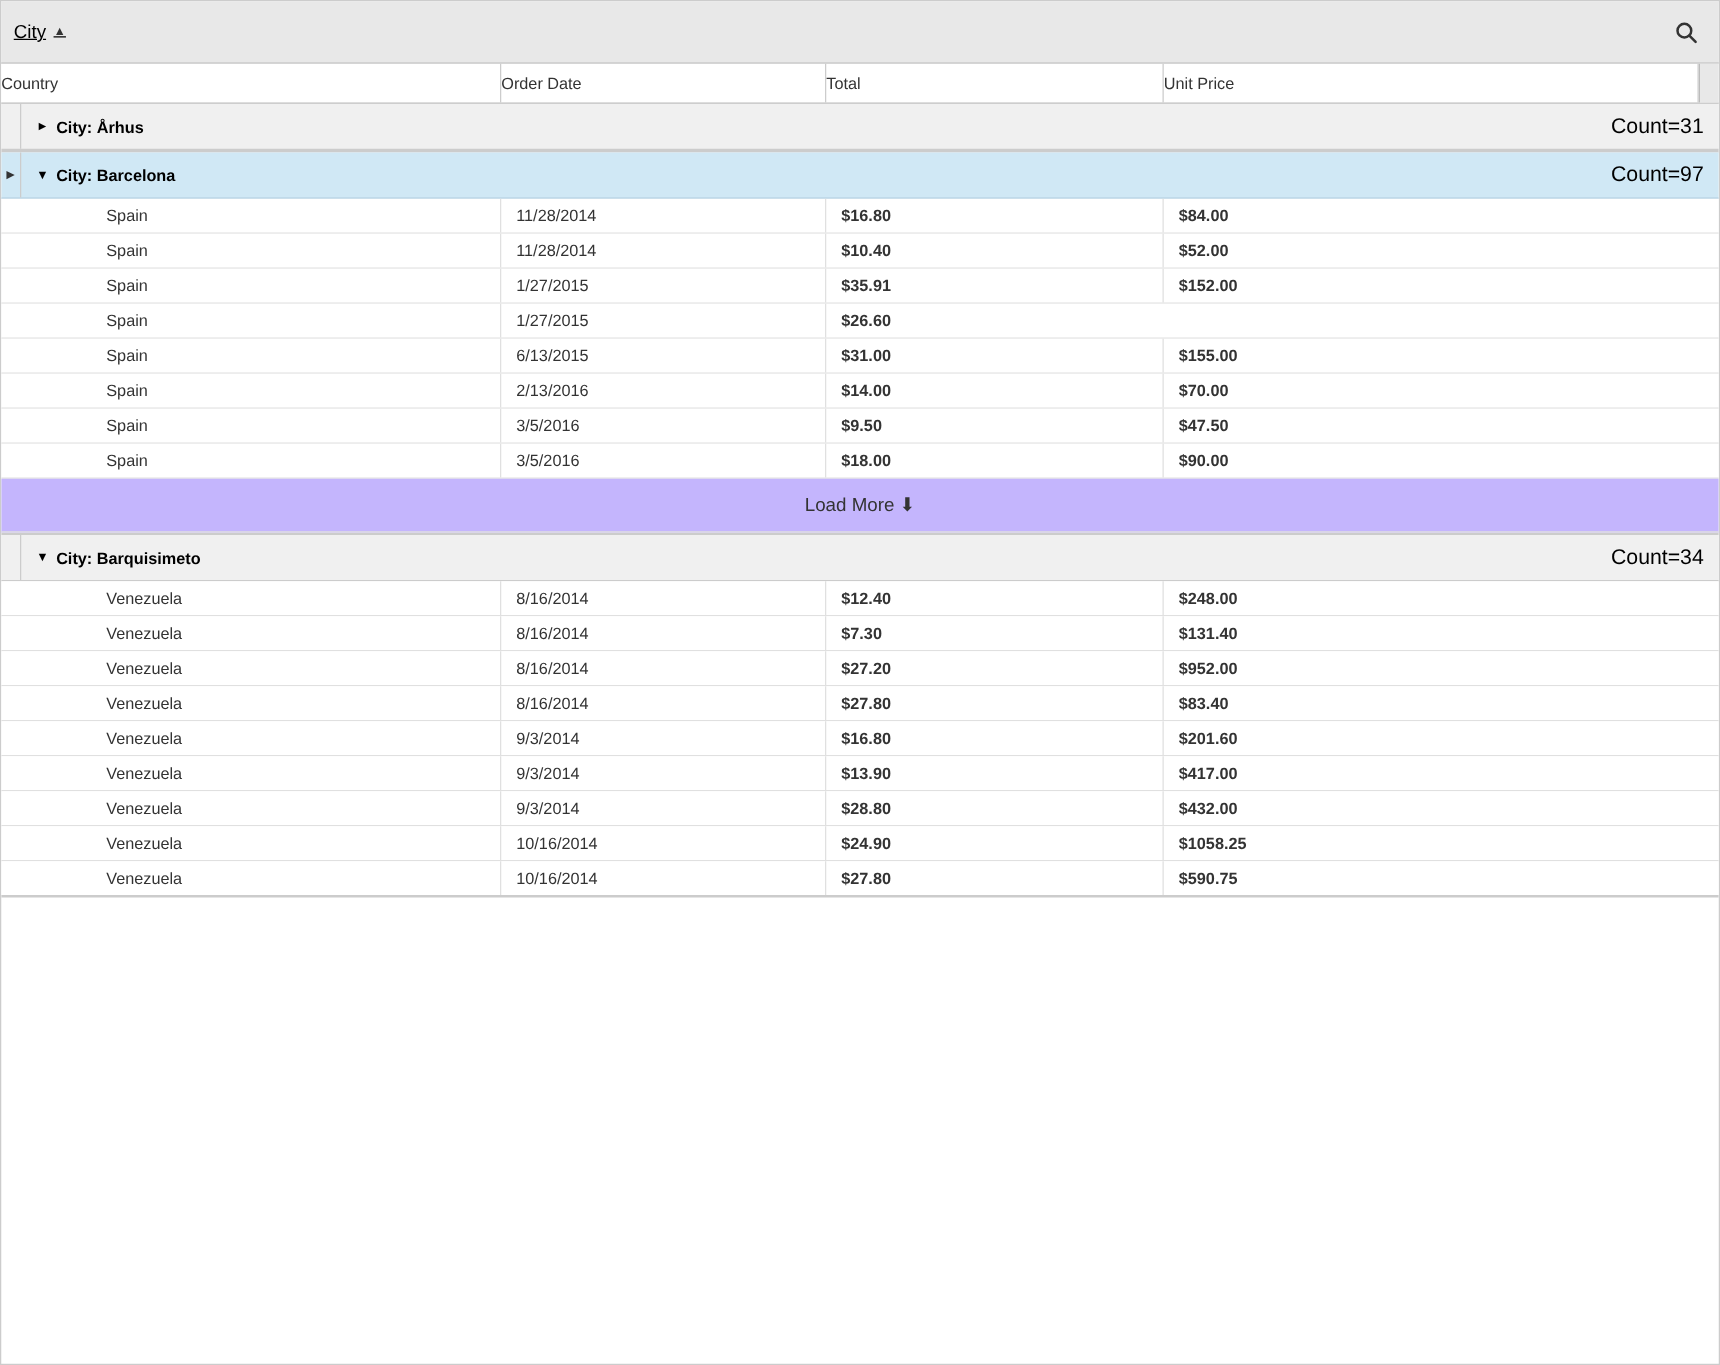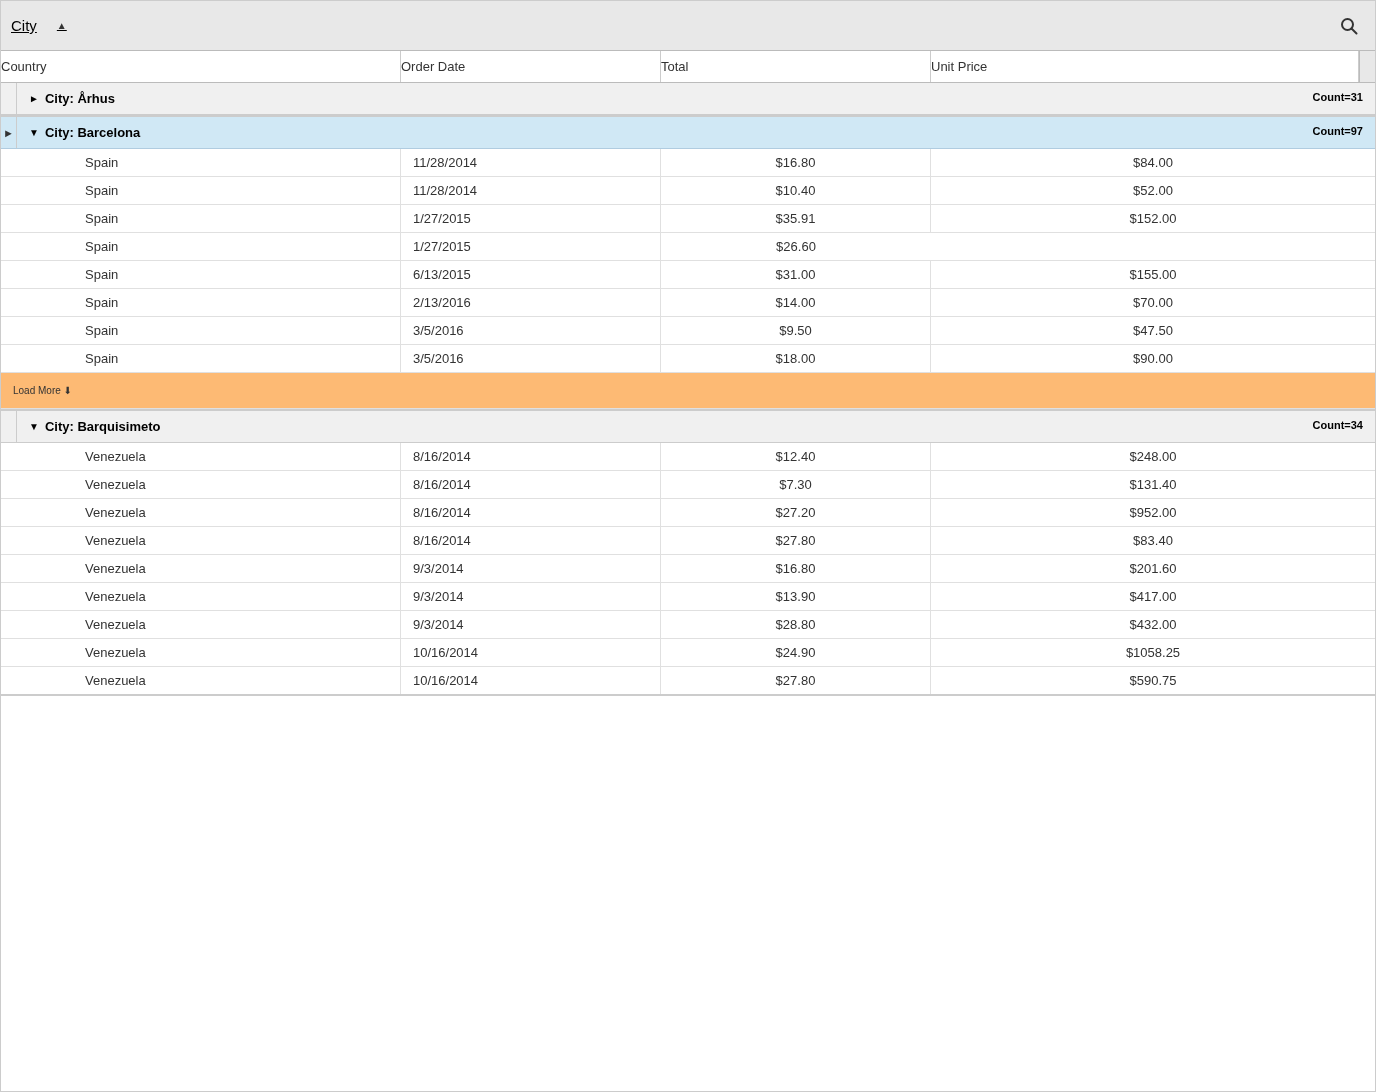--- a/index.html
+++ b/index.html
@@ -32,21 +32,21 @@
       height: 50px;
       display: flex;
       align-items: center;
       justify-content: space-between;
       flex-shrink: 0;
     }
 
     .toolbar-title {
       display: flex;
       align-items: center;
-      gap: 20px;
+      gap: 6px;
       font-size: 15px;
       font-weight: normal;
       text-decoration: underline;
     }
 
     .sort-indicator {
       font-size: 10px;
       color: #333;
     }
 
@@ -93,22 +93,22 @@
 
     .group-header-label {
       font-weight: bold;
       font-size: 13px;
       display: flex;
       align-items: center;
       gap: 6px;
     }
 
     .group-count {
-      font-weight: bold;
-      font-size: 11px;
+      font-weight: normal;
+      font-size: 17px;
     }
 
     
     .group-section {
       border-bottom: 2px solid #ccc;
     }
 
     
     .data-row {
       display: grid;
@@ -126,36 +126,38 @@
       font-size: 13px;
       color: #333;
       border-right: 1px solid #e0e0e0;
     }
 
     .data-cell:last-child {
       border-right: none;
     }
 
     .data-cell.right {
-      text-align: center;
+      text-align: left;
+      font-weight: bold;
     }
 
     .data-cell.country {
       padding-left: 36px;
       margin-left: 48px;
     }
 
     
     .load-more-row {
       padding: 12px;
-      background: #fdba74;
+      text-align: center;
+      background: #c4b5fd;
       border-bottom: 1px solid #e0e0e0;
       cursor: pointer;
       color: #333;
-      font-size: 10px;
+      font-size: 15px;
     }
 
     
     .scrollbar-spacer {
       width: 16px;
       background: #e8e8e8;
       border-left: 1px solid #bbb;
     }
 
     

